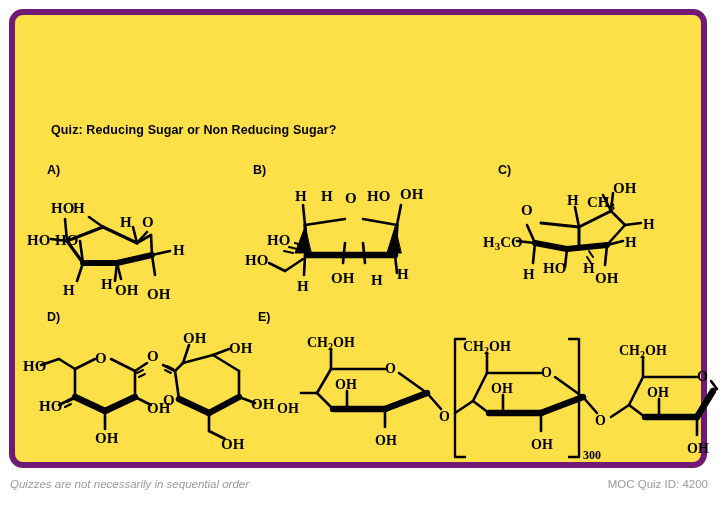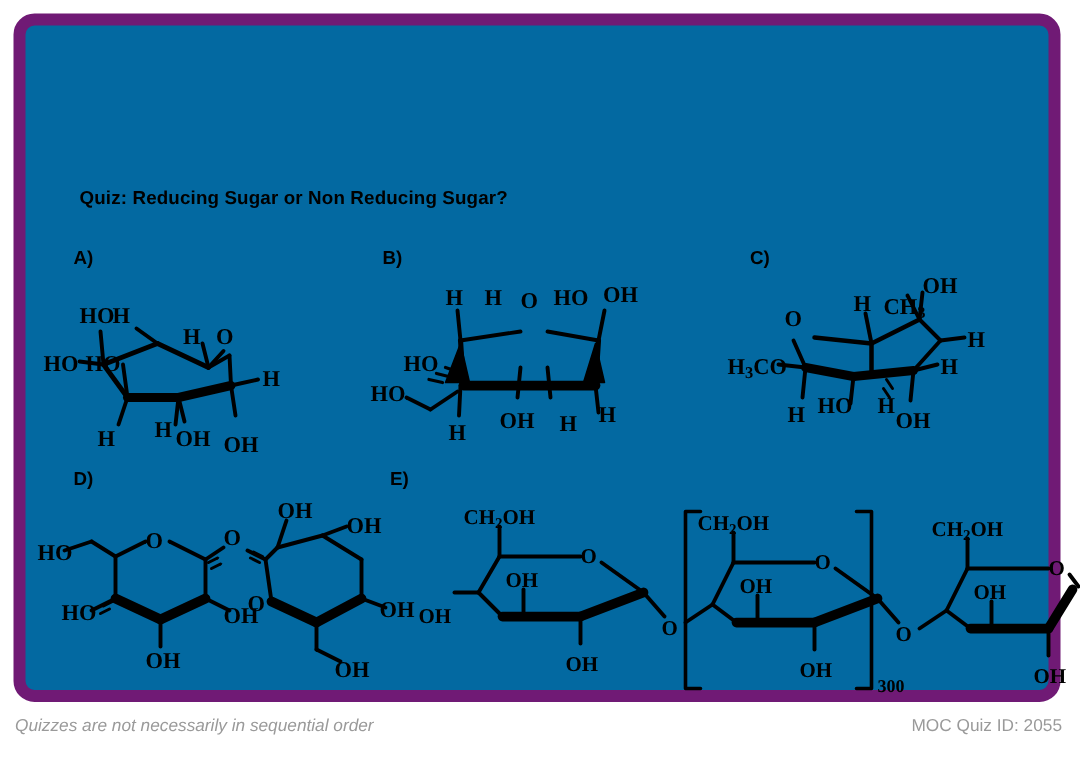--- a/index.html
+++ b/index.html
@@ -1,20 +1,20 @@
 <!DOCTYPE html>
 <html><head>
 <meta charset="utf-8">
 <style>
   html,body{margin:0;padding:0;background:#ffffff;}
   body{width:720px;height:512px;overflow:hidden;
        font-family:"Liberation Sans","DejaVu Sans",sans-serif;}
   #page{position:relative;width:720px;height:512px;background:#fff;}
   #card{position:absolute;left:9px;top:9px;width:698px;height:459px;
-        border:8px solid #701a75;border-radius:14px;background:#0369a1;box-sizing:border-box;}
+        border:6px solid #701a75;border-radius:14px;background:#fde047;box-sizing:border-box;}
   #quiz-title{position:absolute;left:36px;top:108px;font-size:12.5px;font-weight:bold;
         color:#000;letter-spacing:.1px;white-space:nowrap;}
   .plabel{position:absolute;font-size:12.5px;font-weight:bold;color:#000;}
   .struct{position:absolute;}
   .struct svg{display:block;overflow:visible;}
   #footer{position:absolute;left:0;top:470px;width:720px;height:42px;}
   #footer-note{position:absolute;left:10px;top:8px;font-size:11.5px;font-style:italic;color:#9a9a9a;}
   #footer-id{position:absolute;right:12px;top:8px;font-size:11.5px;color:#9a9a9a;}
   text{font-family:"Liberation Serif","DejaVu Serif",serif;fill:#000;}
 </style>
@@ -297,16 +297,16 @@
           <text x="410" y="132">OH</text>
         </g>
         <text x="306" y="138" font-size="12" font-weight="bold">300</text>
       </svg>
     </div>
 
   </div>
 
   <div id="footer">
     <div id="footer-note">Quizzes are not necessarily in sequential order</div>
-    <div id="footer-id">MOC Quiz ID: 2055</div>
+    <div id="footer-id">MOC Quiz ID: 4200</div>
   </div>
 
 </div>
 
 </body></html>

